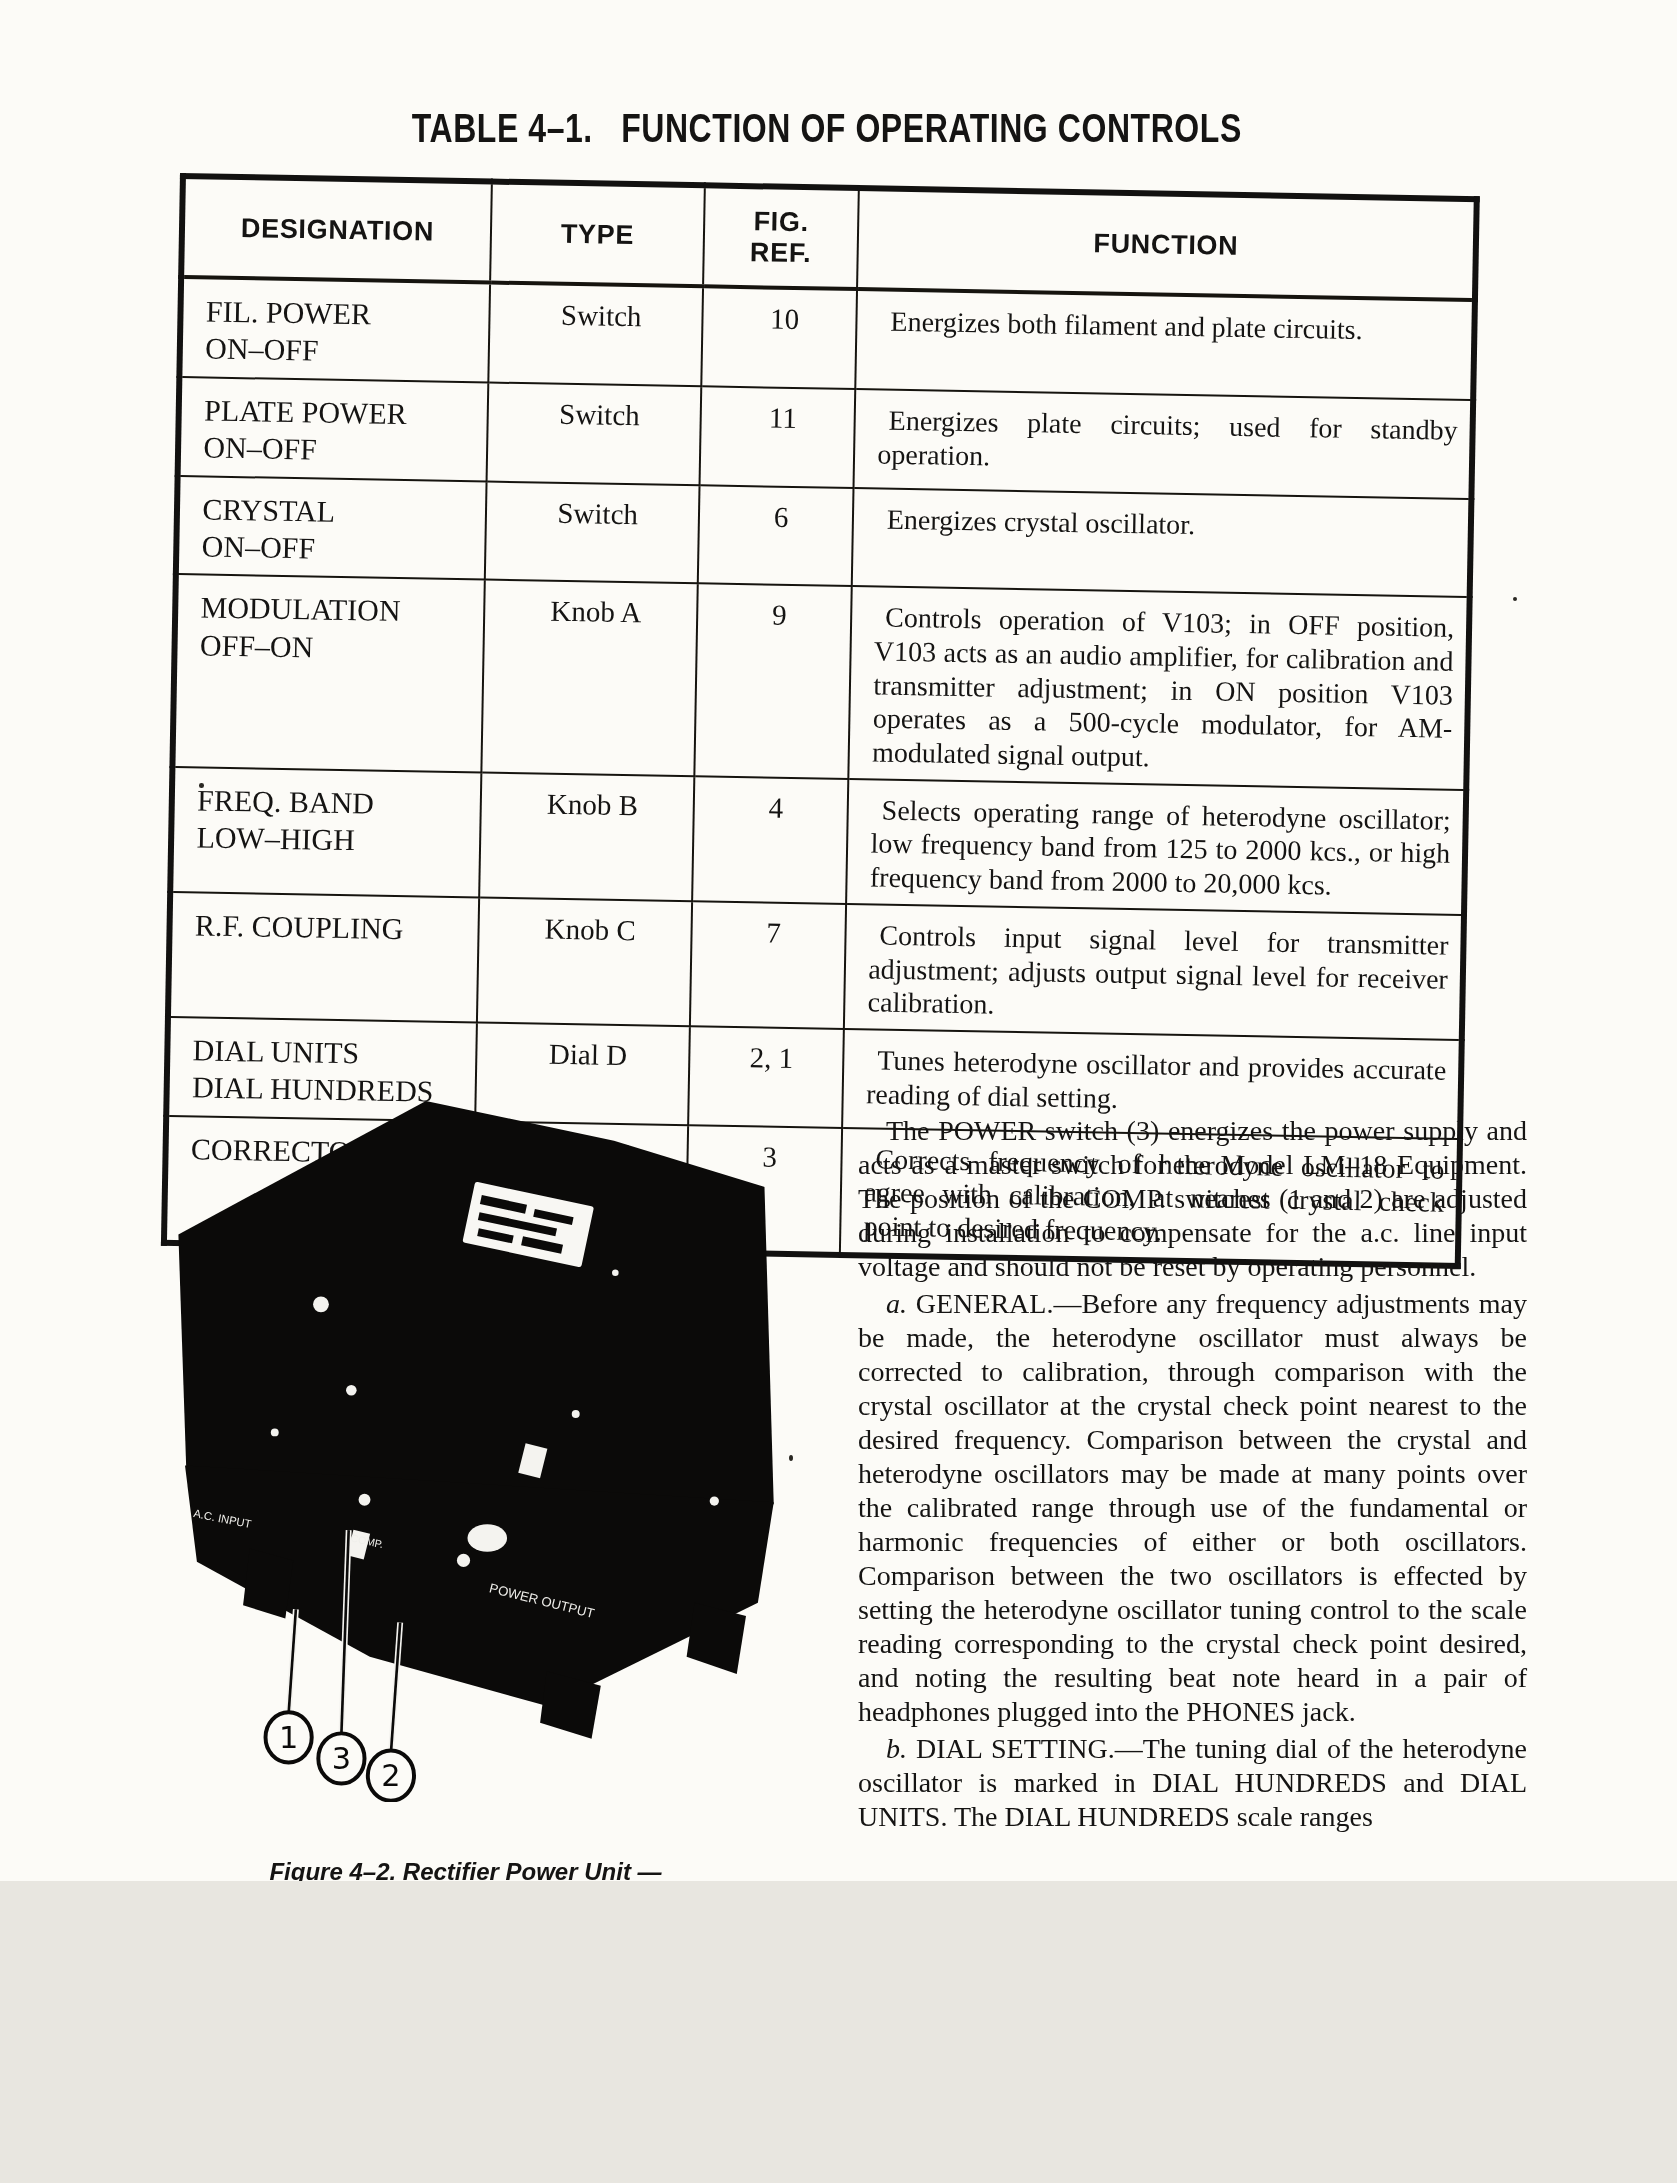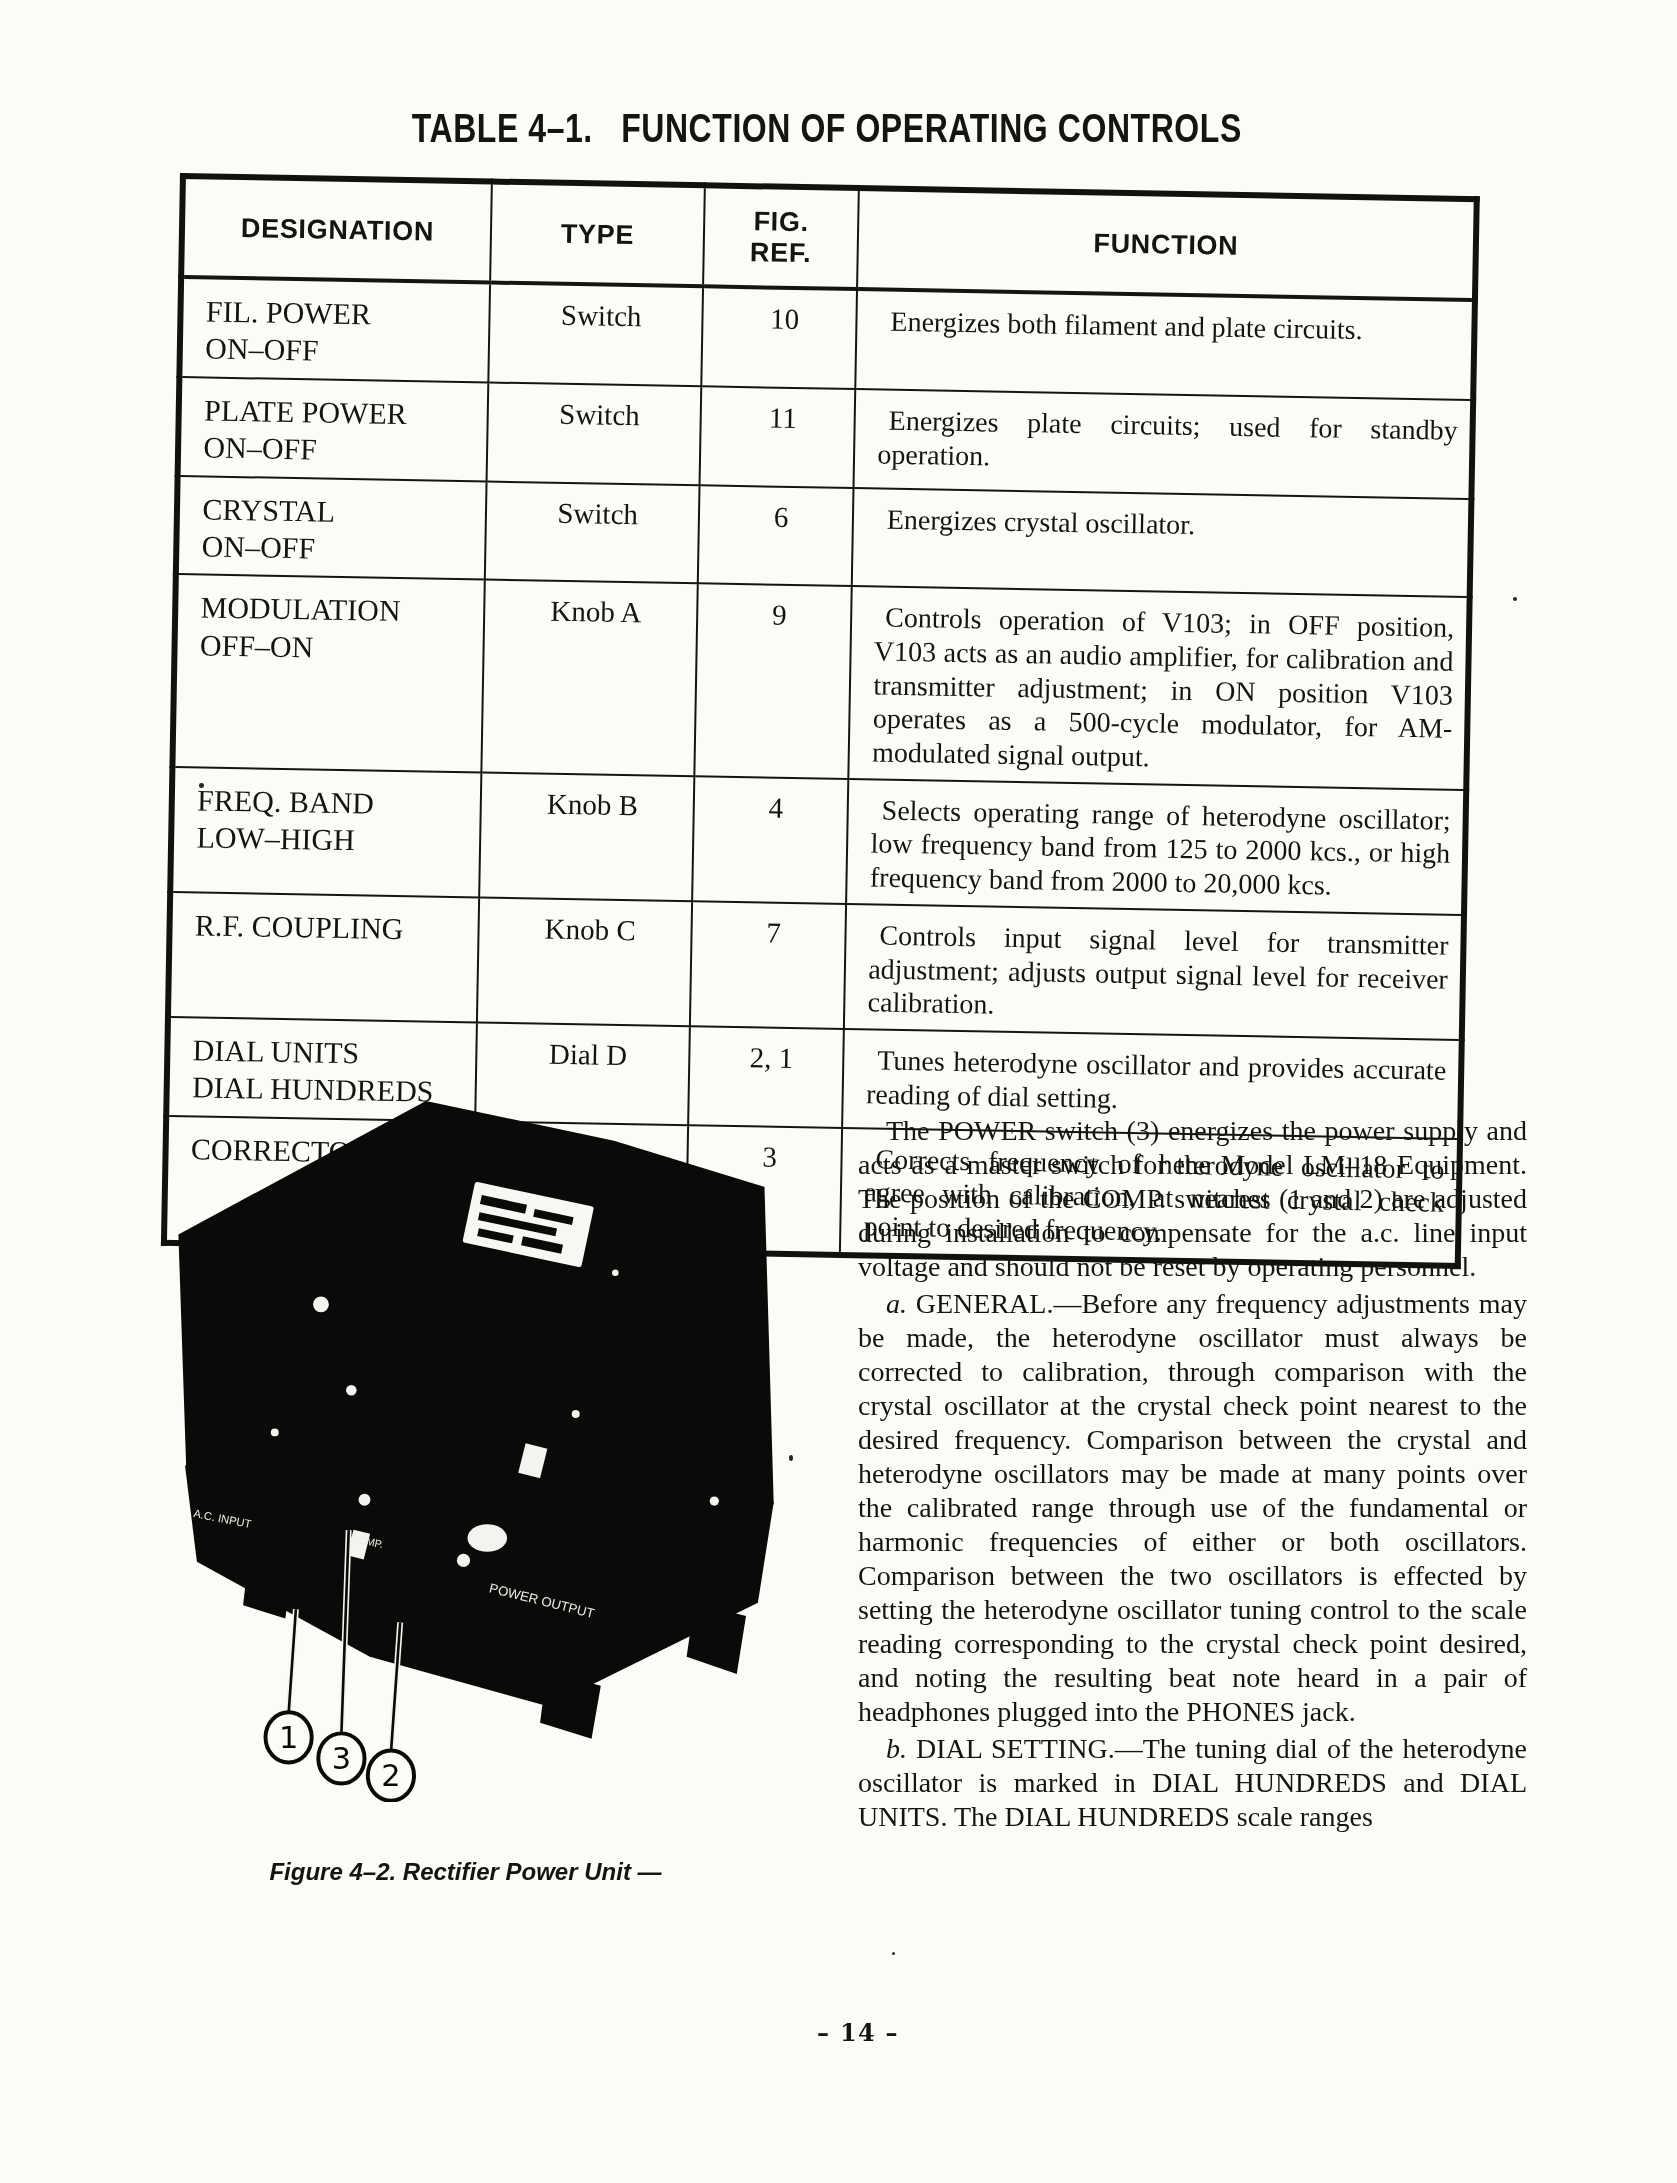--- a/index.html
+++ b/index.html
@@ -1,16 +1,16 @@
 <!DOCTYPE html>
 <html style="font-size:10.6px"><head>
 <meta charset="utf-8">
 <style>
   html,body{margin:0;padding:0;background:#e8e6e0;}
-  .page{position:relative;width:1678px;height:2183px;background:#fcfbf7;overflow:hidden;
+  .page{position:relative;width:1678px;height:1881px;background:#fcfbf7;overflow:hidden;
         font-family:"Liberation Serif",serif;color:#151413;}
   
   .tbl-title{position:absolute;left:180px;top:106px;width:1294px;text-align:center;}
   .tbl-title span{display:inline-block;font-family:"Liberation Sans",sans-serif;font-weight:bold;
         font-size:40px;letter-spacing:0.7px;transform:scaleX(.8);transform-origin:center;white-space:pre;}
   
   .tbl-wrap{position:absolute;left:180px;top:173px;width:1294px;transform:rotate(1.02deg);
         transform-origin:0 0;}
   table.ftable{border-collapse:collapse;table-layout:fixed;width:1294px;border:6px solid #121110;}
   table.ftable td,table.ftable th{border-left:2px solid #16140f;border-right:2px solid #16140f;

